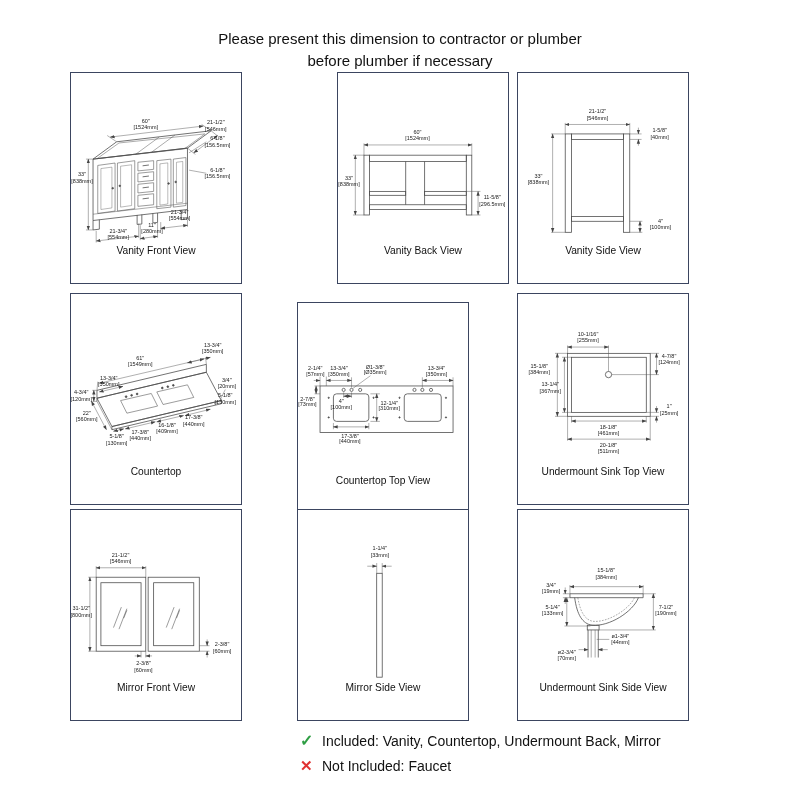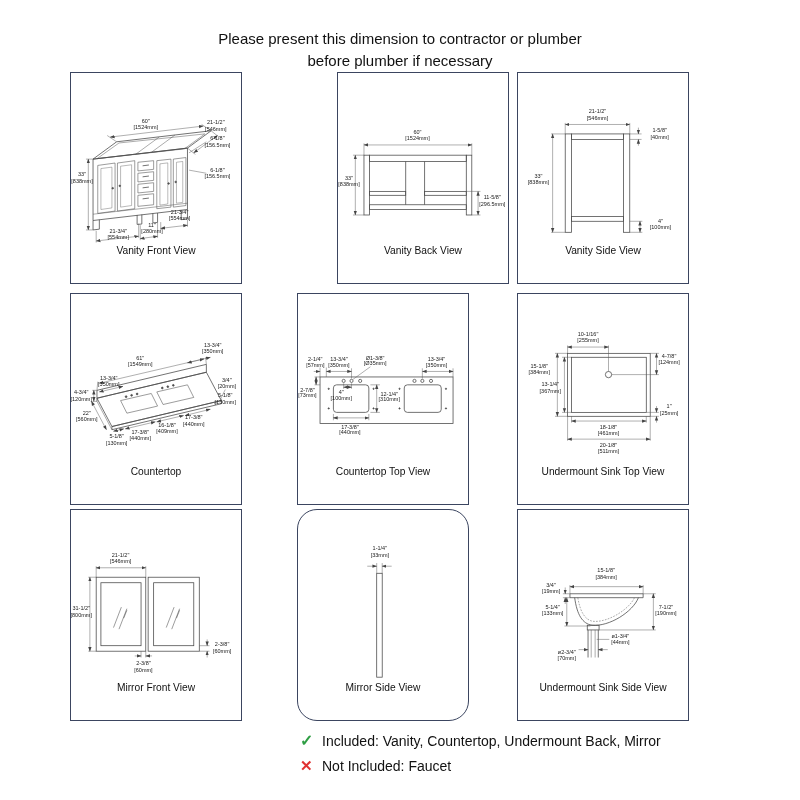--- a/index.html
+++ b/index.html
@@ -1,22 +1,22 @@
 <!DOCTYPE html>
 <html><head>
 <meta charset="utf-8">
 <style>
   html,body{margin:0;padding:0;background:#ffffff;}
   #page{position:relative;width:800px;height:800px;background:#fff;font-family:"Liberation Sans",sans-serif;overflow:hidden;}
   #hdr{position:absolute;top:28px;left:0;width:800px;text-align:center;font-size:15px;line-height:1.45;color:#111;}
   .panel{position:absolute;width:172px;height:212px;border:1.5px solid #3b4560;background:#fff;box-sizing:border-box;}
   .panel svg{width:100%;height:100%;display:block;}
   .p1{left:70px;top:72px;} .p2{left:297px;top:72px;margin-left:40px;} .p3{left:517px;top:72px;}
-  .p4{left:70px;top:293px;text-align:center;} .p5{left:297px;top:293px;} .p6{left:517px;top:293px;}
-  .p7{left:70px;top:509px;} .p8{left:297px;top:509px;border-radius:20px;} .p9{left:517px;top:509px;}
+  .p4{left:70px;top:293px;text-align:center;} .p5{left:297px;top:302px;} .p6{left:517px;top:293px;}
+  .p7{left:70px;top:509px;} .p8{left:297px;top:509px;} .p9{left:517px;top:509px;}
   svg text{font-family:"Liberation Sans",sans-serif;}
   .dt{font-size:7px;fill:#1a1a1a;text-anchor:middle;}
   .ttl{font-size:13px;fill:#111;text-anchor:middle;}
   .d{stroke:#4d4d4d;fill:none;stroke-width:1;}
   .dim{stroke:#555;fill:none;stroke-width:0.6;}
   .dash{stroke-dasharray:2.2,1.6;}
   .dot{fill:#4d4d4d;}
   #ftr{position:absolute;left:300px;top:731px;font-size:14px;color:#111;}
   .frow{display:flex;align-items:center;margin-bottom:7px;}
   .fic{width:22px;font-size:16px;font-weight:bold;}

